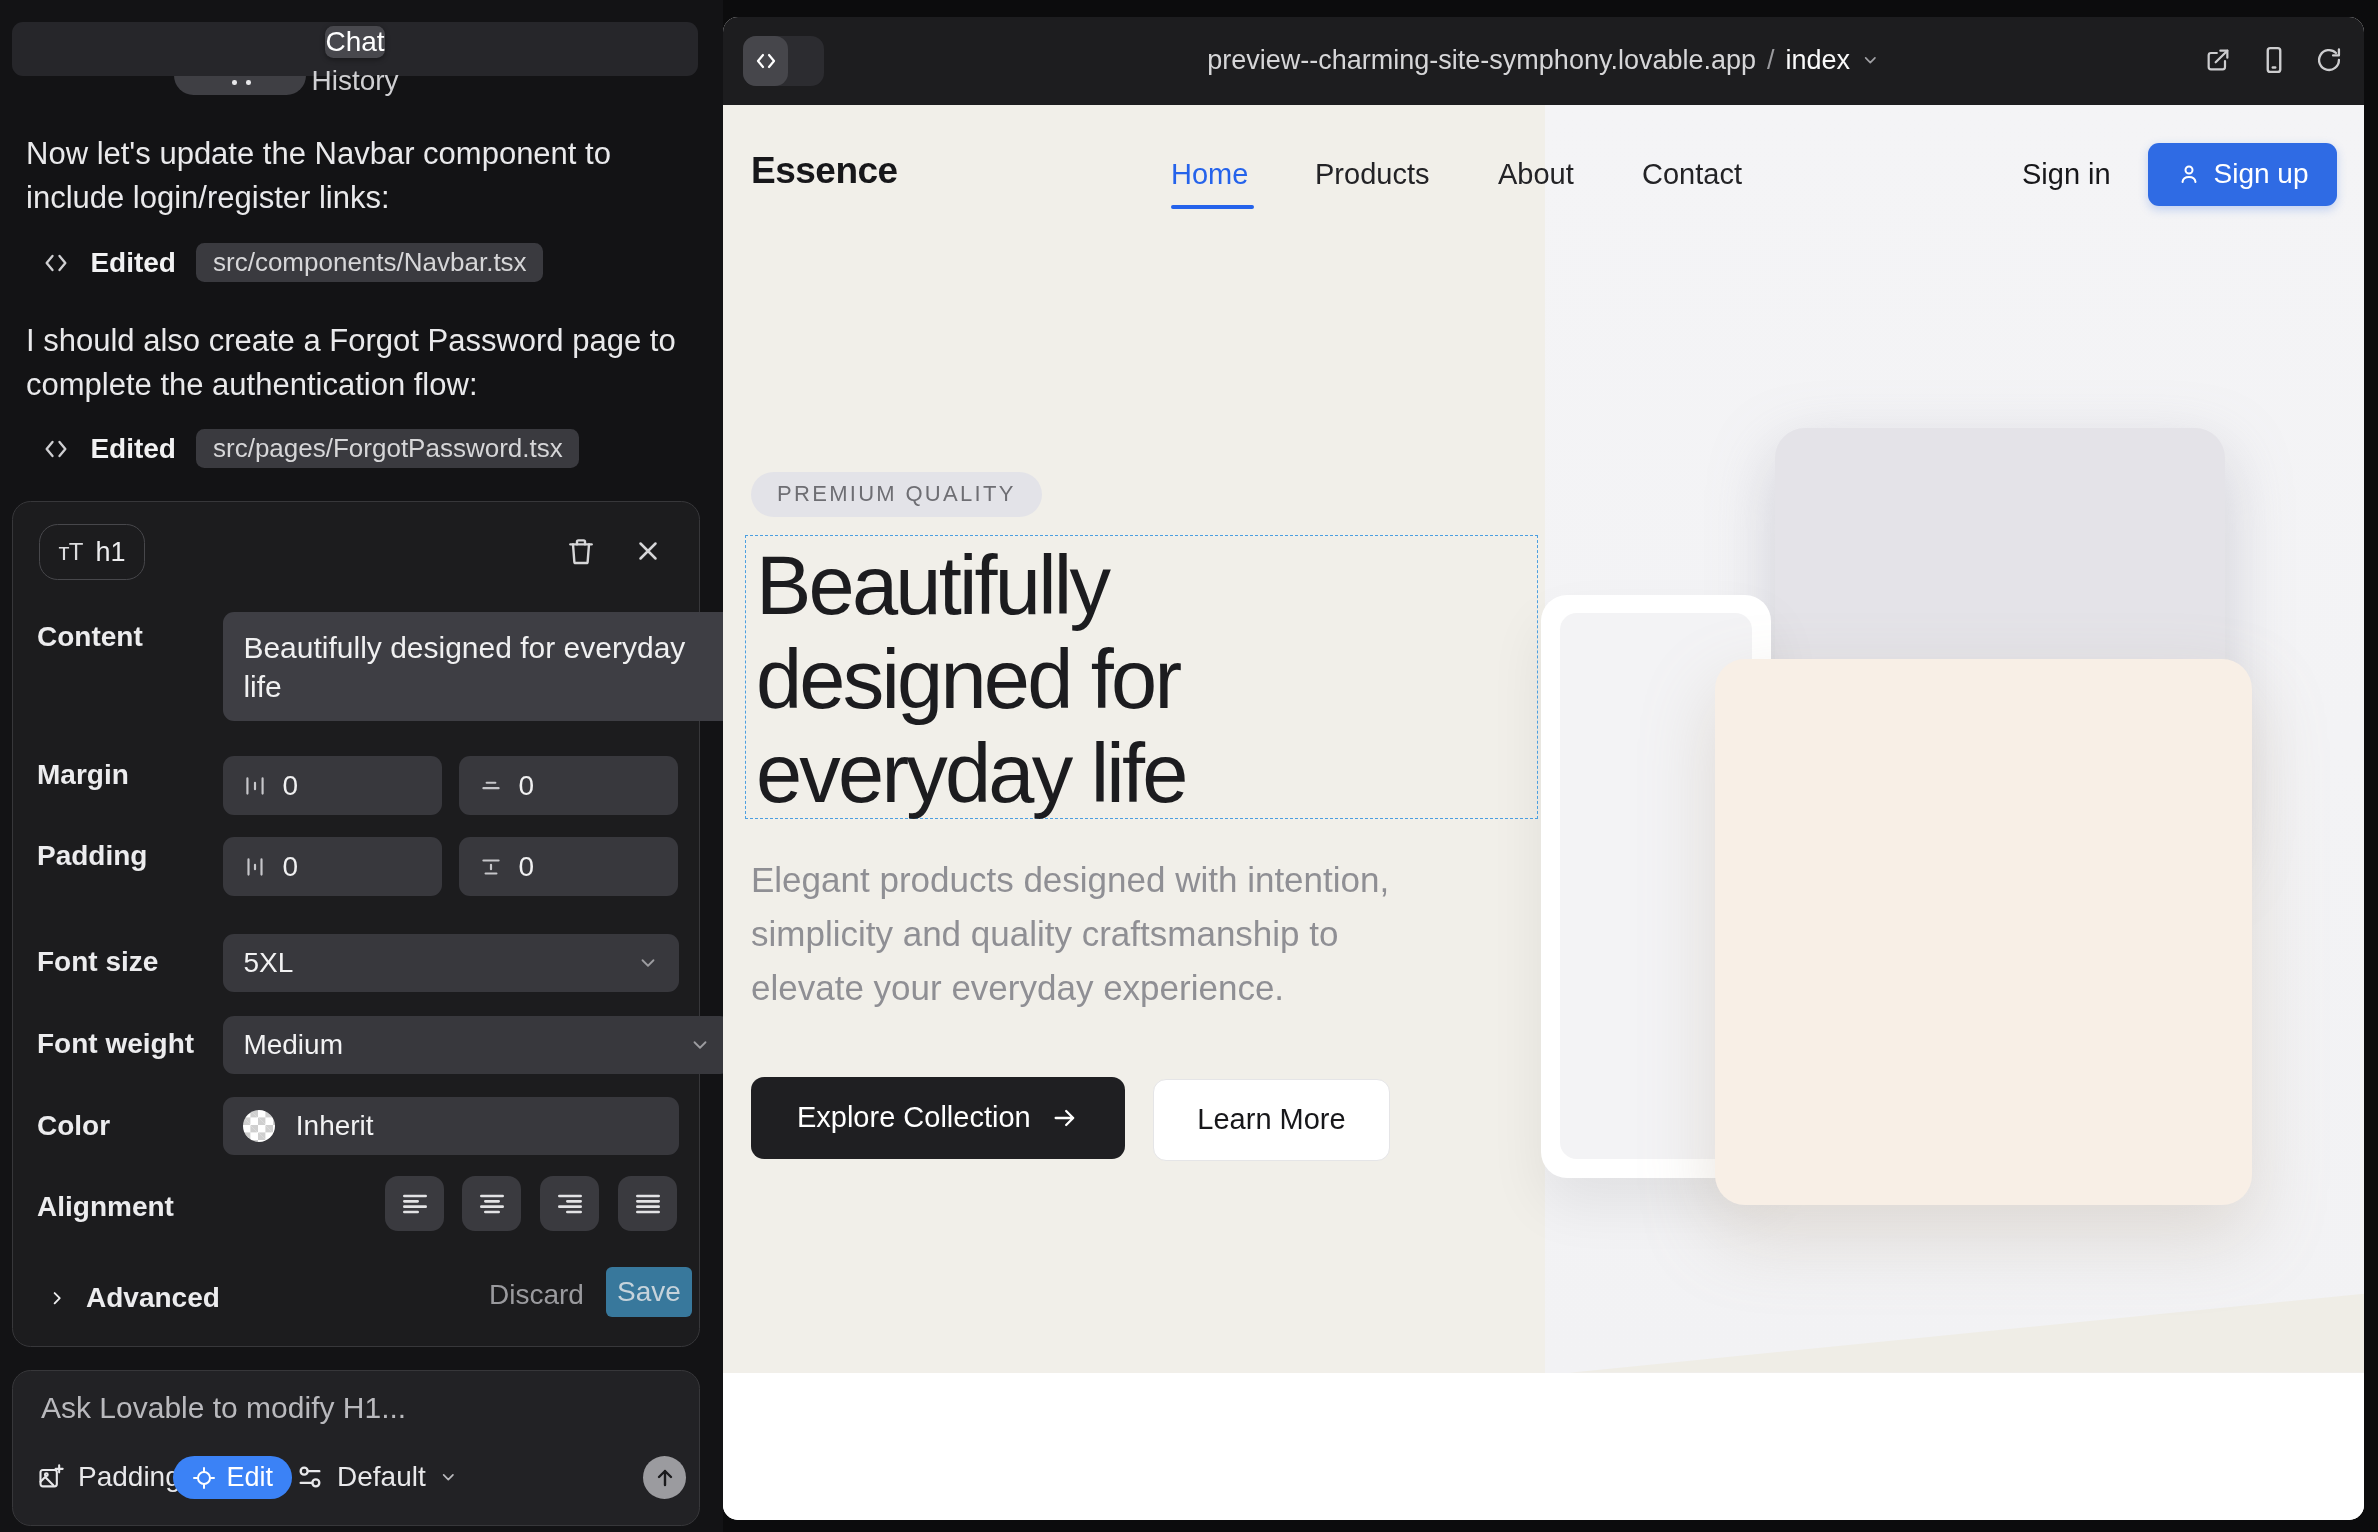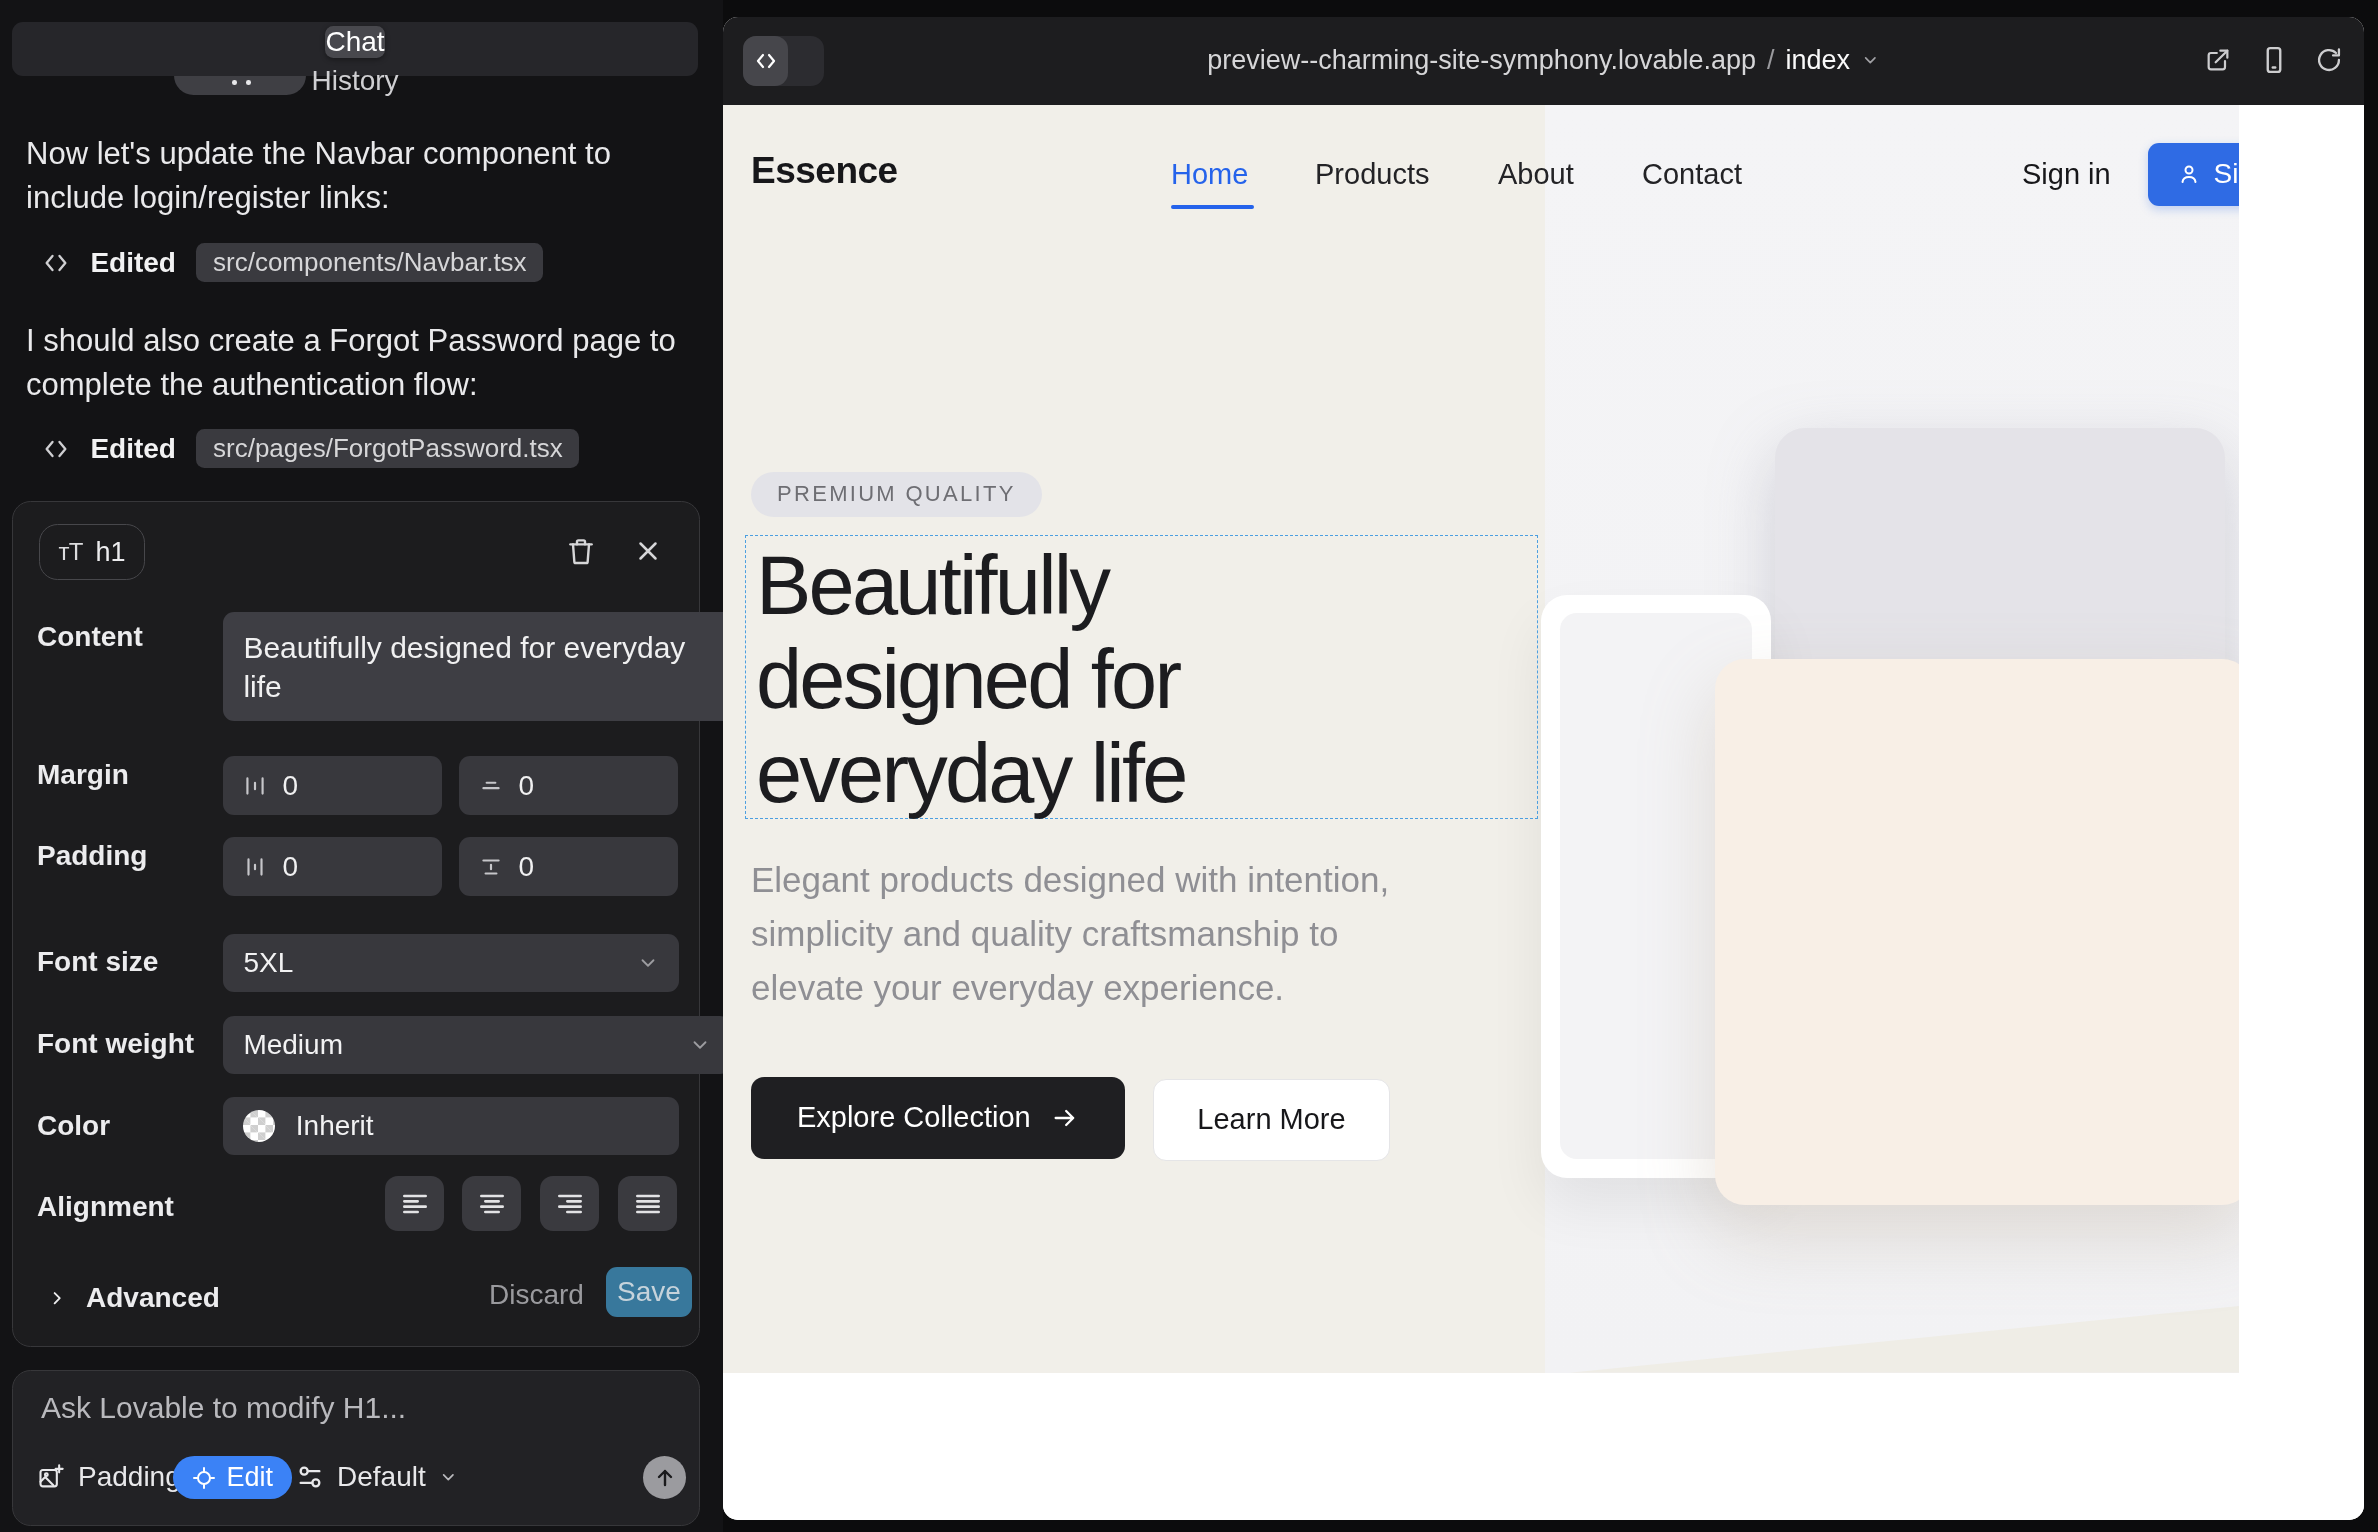--- a/index.html
+++ b/index.html
@@ -28,21 +28,21 @@
   .tag-chip .tg{font-size:27px;}
   .icon-btn{width:46px;height:46px;display:flex;align-items:center;justify-content:center;color:#d6d6d8;border-radius:9.3px;cursor:pointer;}
   .fld-label{font-size:28px;font-weight:600;color:#ececee;}
   .inputbox{background:#3e3e44;border-radius:11px;color:#f0f0f1;box-sizing:border-box;}
   .minibox{background:#38383d;border-radius:11px;display:flex;align-items:center;color:#f0f0f1;font-size:28px;box-sizing:border-box;padding:0 18.6px;gap:15px;}
   .minibox .ic{color:#c6c6ca;}
   .selectbox{background:#38383d;border-radius:11px;display:flex;align-items:center;justify-content:space-between;padding:0 20.4px;font-size:28px;color:#f2f2f3;box-sizing:border-box;}
   .selectbox .chev{color:#9c9ca0;}
   .alignbtn{width:59px;height:55px;background:#3a3a3f;border-radius:13px;display:flex;align-items:center;justify-content:center;color:#e3e3e5;cursor:pointer;}
   .swatch{width:32px;height:32px;border-radius:50%;background-image:linear-gradient(45deg,#cfcfcf 25%,transparent 25%,transparent 75%,#cfcfcf 75%),linear-gradient(45deg,#cfcfcf 25%,#ffffff 25%,#ffffff 75%,#cfcfcf 75%);background-size:15px 15px;background-position:0 0,7.4px 7.4px;background-color:#fff;}
-  .save-btn{left:593px;top:765px;width:86px;height:50px;background:#38789c;border-radius:11px;display:flex;align-items:center;justify-content:center;font-size:28px;color:#c6d3db;cursor:pointer;}
+  .save-btn{left:593px;top:765px;width:86px;height:50px;background:#38789c;border-radius:6px;display:flex;align-items:center;justify-content:center;font-size:28px;color:#c6d3db;cursor:pointer;}
   .discard{left:476px;top:777px;font-size:28px;color:#9a9a9e;cursor:pointer;}
 
   
   .composer{left:12px;top:1370px;width:688px;height:156px;background:#222225;border:1.9px solid #37373a;border-radius:18.6px;box-sizing:border-box;}
   .composer input{position:absolute;left:26px;top:18.6px;width:557px;background:transparent;border:none;outline:none;font-size:30px;color:#e8e8ea;font-family:"Liberation Sans",sans-serif;}
   .composer input::placeholder{color:#b9b9bd;}
   .c-item{display:flex;align-items:center;gap:13px;color:#e8e8ea;font-size:28px;cursor:pointer;}
   .edit-pill{background:#3b82f6;border-radius:21.3px;height:43px;display:flex;align-items:center;gap:11px;padding:0 18.6px;color:#ffffff;font-size:27px;cursor:pointer;}
   .send-btn{width:43px;height:43px;border-radius:50%;background:#9b9b9f;display:flex;align-items:center;justify-content:center;color:#1a1a1c;cursor:pointer;}
 
@@ -52,21 +52,21 @@
   .toggle-pill{left:20.4px;top:19.5px;width:81px;height:50px;background:#2c2c30;border-radius:13px;}
   .toggle-inner{left:0;top:0;width:45px;height:50px;background:#46464b;border-radius:13px;display:flex;align-items:center;justify-content:center;color:#ffffff;cursor:pointer;}
   .urlbar{left:0;top:0;width:1641px;height:88px;display:flex;align-items:center;justify-content:center;gap:11px;cursor:pointer;}
   .url-host{font-size:27px;color:#d6d6d8;}
   .url-sep{font-size:27px;color:#9a9a9e;}
   .url-path{font-size:27px;color:#fafafa;}
   .hdr-ic{position:absolute;top:22px;width:43px;height:43px;display:flex;align-items:center;justify-content:center;color:#cdcdcf;cursor:pointer;}
 
   
   .site{left:0;top:88px;width:1641px;height:1415px;background:#ffffff;}
-  .hero{left:0;top:0;width:1516px;height:1268px;background:#f1efe9;overflow:hidden;}
+  .hero{left:0;top:0;width:1641px;height:1268px;background:#f1efe9;overflow:hidden;}
   .hero-right{left:822px;top:0;width:819px;height:1268px;background:linear-gradient(180deg,#f4f4f6 0%,#f2f2f4 100%);}
   .hero-diag{left:822px;top:1189px;width:819px;height:79px;background:#efede6;clip-path:polygon(3% 100%,100% 0,100% 100%,0 100%);}
   .brand{left:28px;top:45px;font-size:37px;font-weight:700;color:#17171a;letter-spacing:-0.5px;}
   .navlink{top:53px;font-size:29px;color:#232326;cursor:pointer;}
   .navlink.active{color:#2563eb;}
   .nav-underline{left:448px;top:100px;width:83px;height:4.6px;background:#2563eb;border-radius:1.9px;}
   .signin{left:1299px;top:53px;font-size:29px;color:#17171a;cursor:pointer;}
   .signup{left:1425px;top:38px;width:189px;height:63px;background:#2f6be4;border-radius:11px;display:flex;align-items:center;justify-content:center;gap:13px;color:#ffffff;font-size:28px;cursor:pointer;box-shadow:0 3.7px 9.3px rgba(47,107,228,.25);}
   .badge{left:28px;top:367px;height:45px;background:#e3e3e8;border-radius:23px;display:flex;align-items:center;padding:0 26px;font-size:22px;letter-spacing:2.3px;color:#6e6e73;font-weight:500;}
   .sel-box{left:22px;top:430px;width:793px;height:284px;border:1.9px dashed #4c9fe0;box-sizing:border-box;z-index:5;}

